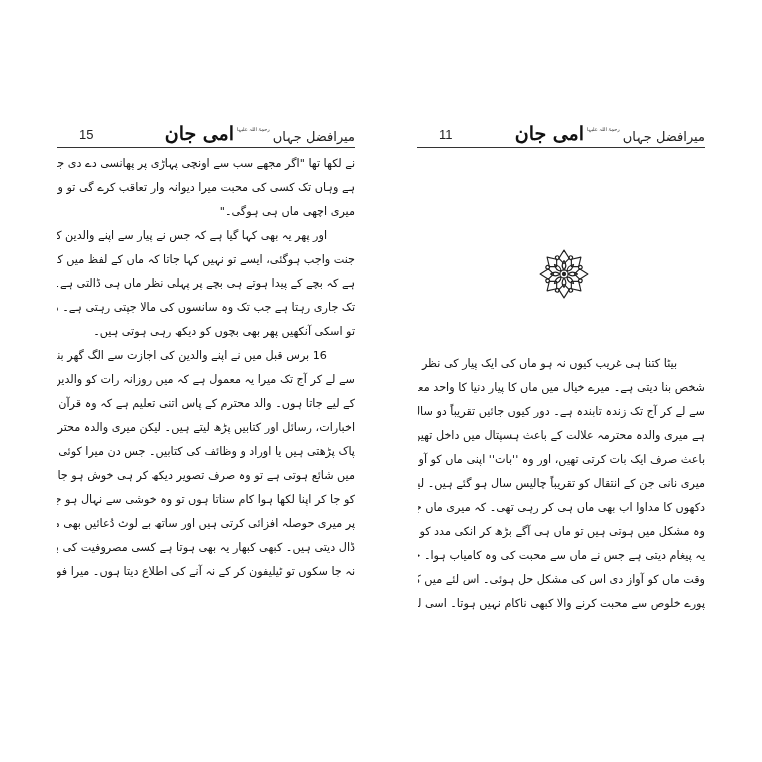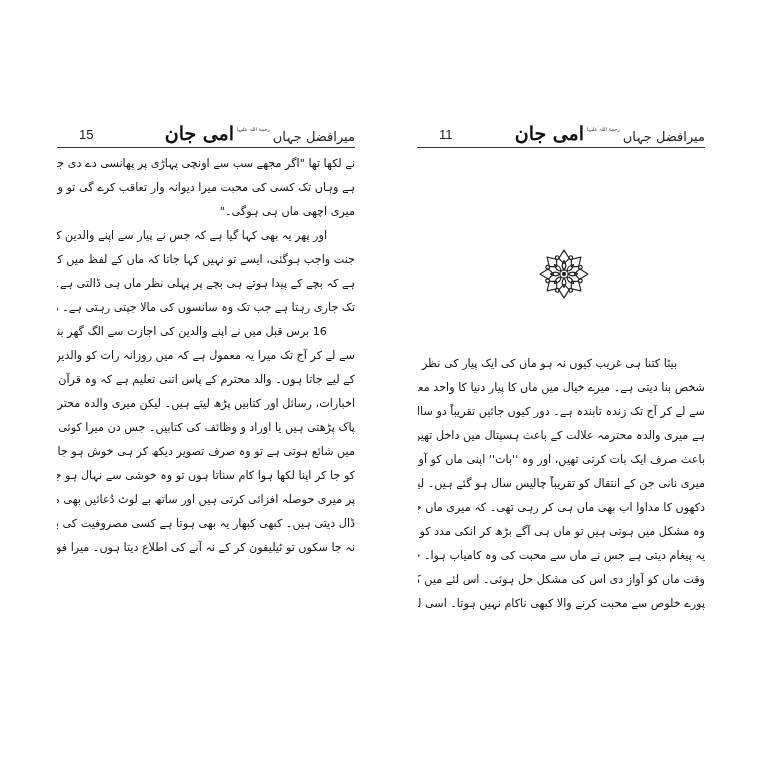--- a/index.html
+++ b/index.html
@@ -46,20 +46,21 @@
   </div>
 
   <div class="body-text">
     <div class="line">نے لکھا تھا "اگر مجھے سب سے اونچی پہاڑی پر پھانسی دے دی جائے تو مجھے معلوم</div>
     <div class="line">ہے وہاں تک کسی کی محبت میرا دیوانہ وار تعاقب کرے گی تو وہ ماں میری ماں اور</div>
     <div class="line last">میری اچھی ماں ہی ہوگی۔"</div>
     <div class="line indent">اور پھر یہ بھی کہا گیا ہے کہ جس نے پیار سے اپنے والدین کو دیکھا اس پر</div>
     <div class="line">جنت واجب ہوگئی، ایسے تو نہیں کہا جاتا کہ ماں کے لفظ میں کتنی وسیع دنیا پوشیدہ ہوتی</div>
     <div class="line">ہے کہ بچے کے پیدا ہوتے ہی بچے پر پہلی نظر ماں ہی ڈالتی ہے۔ ماں کا یہ پیار تب</div>
     <div class="line">تک جاری رہتا ہے جب تک وہ سانسوں کی مالا جپتی رہتی ہے۔ ماں اگر اندھی ہے</div>
+    <div class="line last">تو اسکی آنکھیں پھر بھی بچوں کو دیکھ رہی ہوتی ہیں۔</div>
     <div class="line indent">16 برس قبل میں نے اپنے والدین کی اجازت سے الگ گھر بنایا تو تب</div>
     <div class="line">سے لے کر آج تک میرا یہ معمول ہے کہ میں روزانہ رات کو والدین کی قدم بوسی</div>
     <div class="line">کے لیے جاتا ہوں۔ والد محترم کے پاس اتنی تعلیم ہے کہ وہ قرآن پاک سے لے کر</div>
     <div class="line">اخبارات، رسائل اور کتابیں پڑھ لیتے ہیں۔ لیکن میری والدہ محترمہ صرف قرآن</div>
     <div class="line">پاک پڑھتی ہیں یا اوراد و وظائف کی کتابیں۔ جس دن میرا کوئی کالم یا تصویر اخبار</div>
     <div class="line">میں شائع ہوتی ہے تو وہ صرف تصویر دیکھ کر ہی خوش ہو جاتی ہیں۔ کبھی کبھار میں ان</div>
     <div class="line">کو جا کر اپنا لکھا ہوا کام سناتا ہوں تو وہ خوشی سے نہال ہو جاتی ہیں۔ ایک ایک جملے</div>
     <div class="line">پر میری حوصلہ افزائی کرتی ہیں اور ساتھ بے لوث دُعائیں بھی میرے دامن میں</div>
     <div class="line">ڈال دیتی ہیں۔ کبھی کبھار یہ بھی ہوتا ہے کسی مصروفیت کی بنا پر میں اُن کی قدم بوسی کو</div>
     <div class="line">نہ جا سکوں تو ٹیلیفون کر کے نہ آنے کی اطلاع دیتا ہوں۔ میرا فون اٹھاتے ہی کہتی</div>

